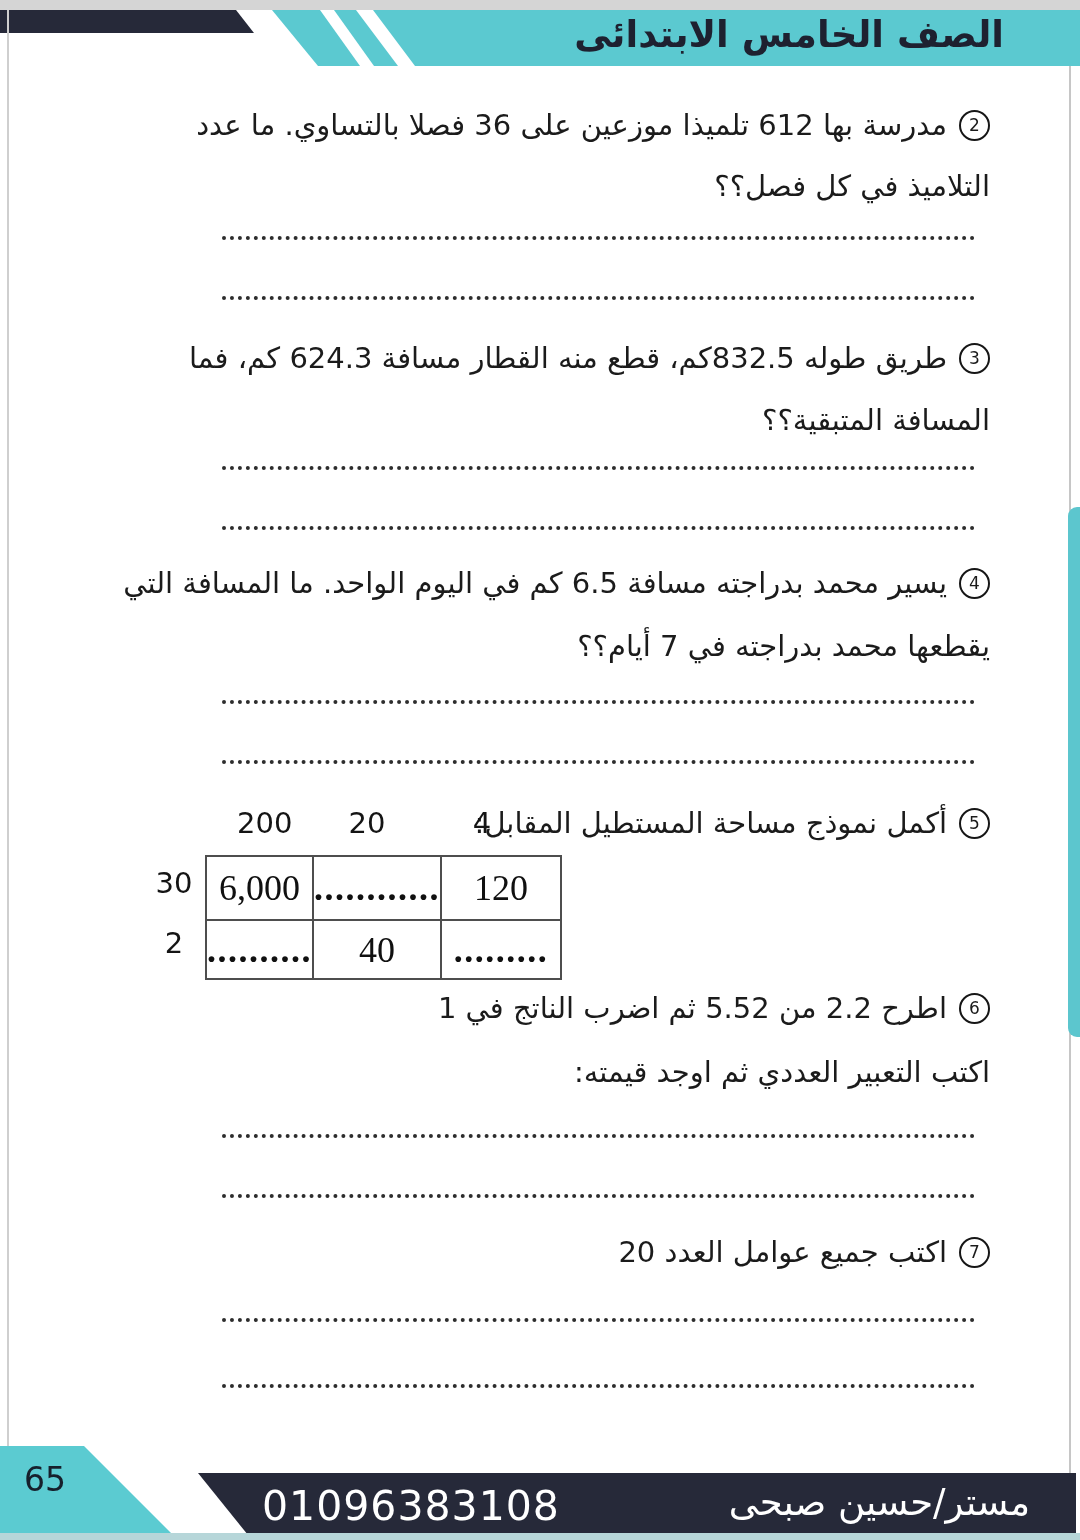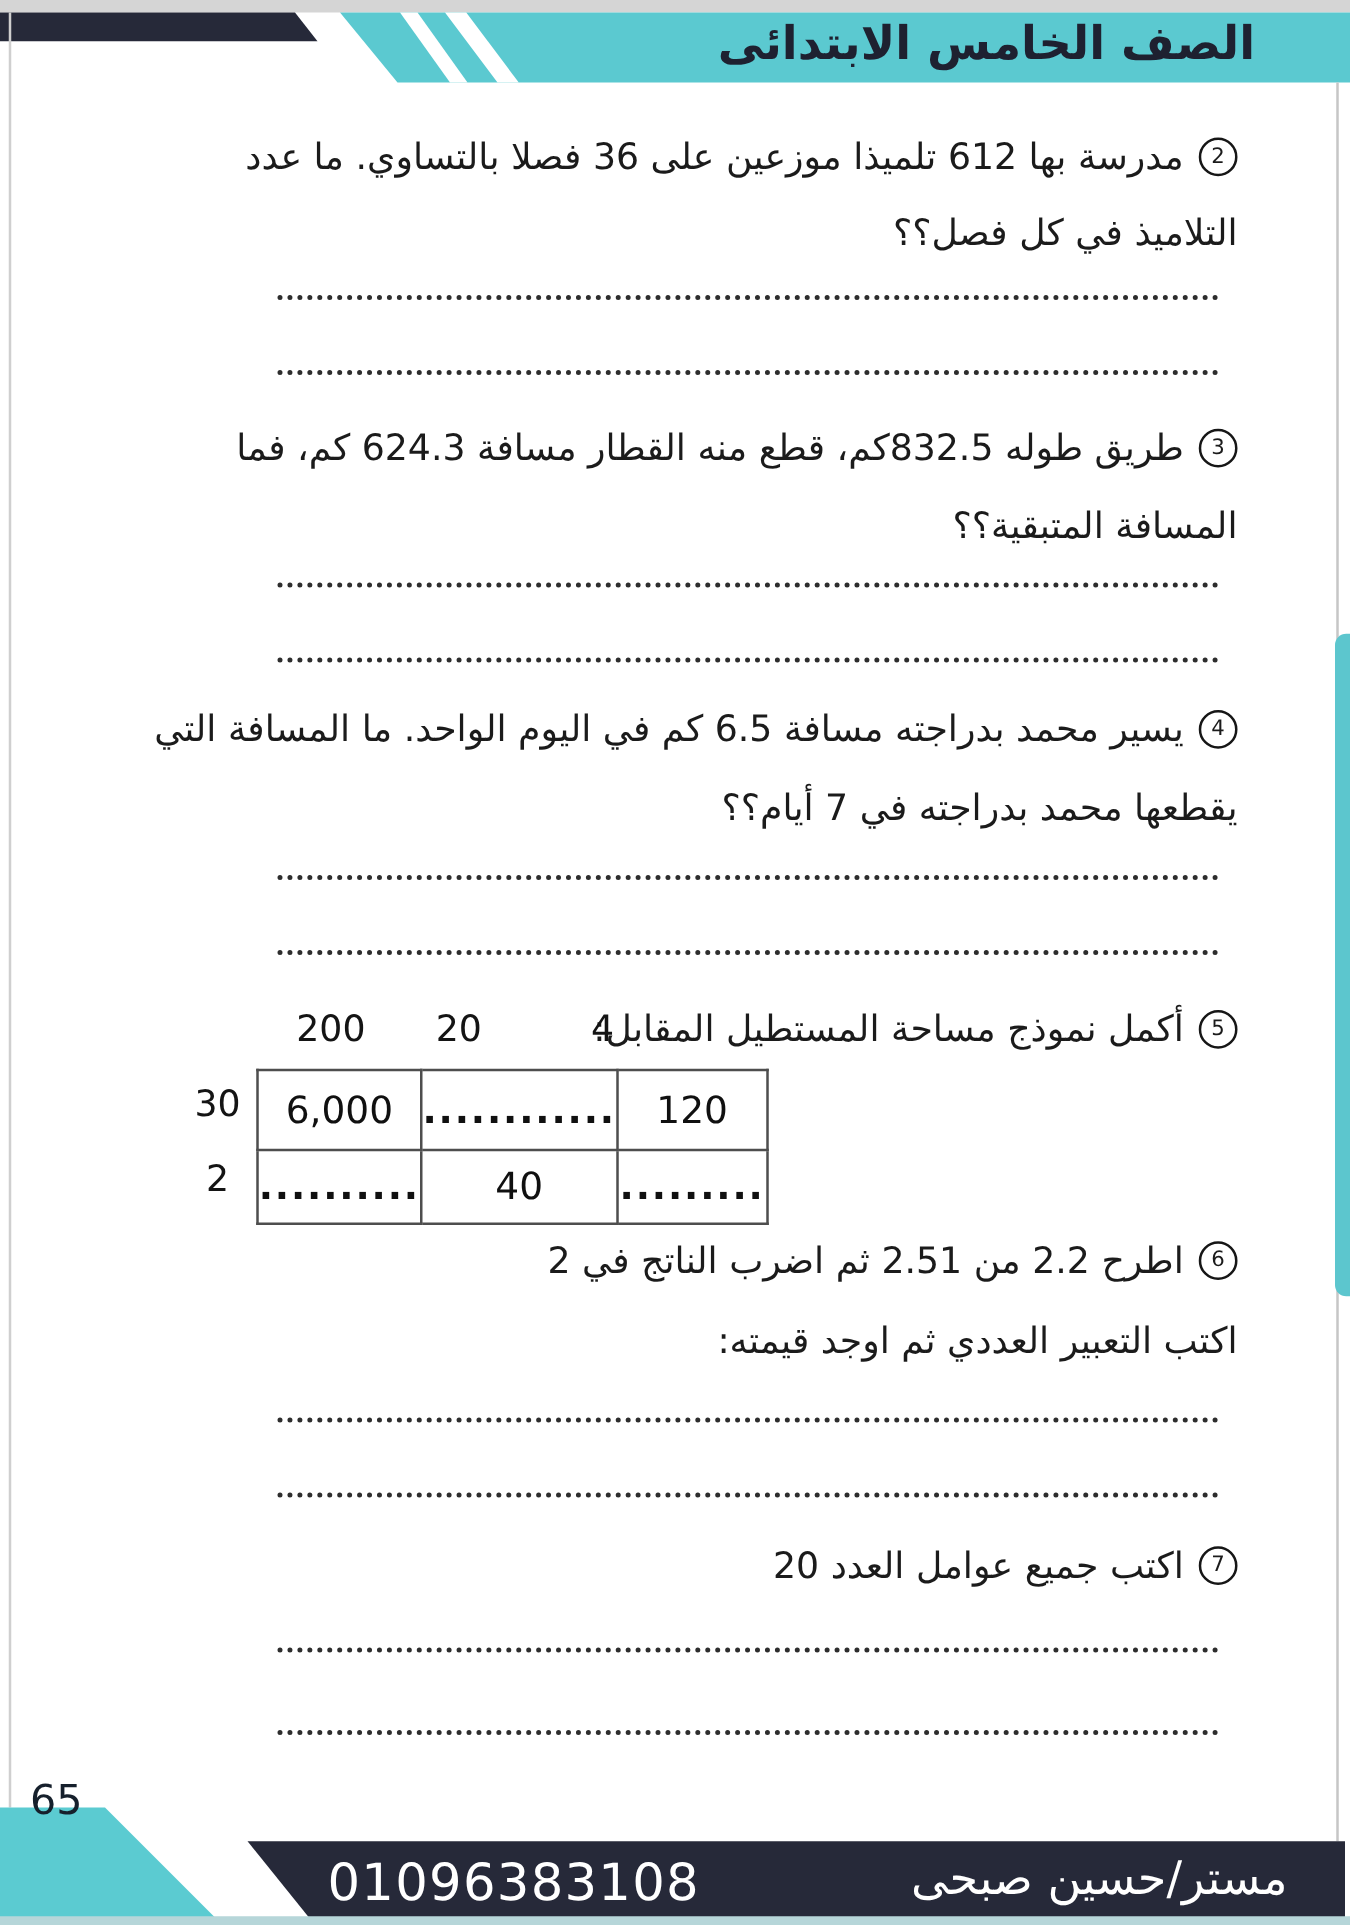--- a/index.html
+++ b/index.html
@@ -37,32 +37,32 @@
   .dotline {
     position:absolute; left:222px; width:753px; height:0;
     border-top:4px dotted #2d2d2d;
   }
   .num-label { position:absolute; font-size:29px; color:#141414; white-space:nowrap; }
   table.area {
     position:absolute; left:205px; top:855px; border-collapse:collapse;
   }
   table.area td {
     border:2px solid #4e4e4e; text-align:center; vertical-align:middle;
-    font-size:30px; color:#101010; padding:0;
+    font-size:36px; color:#101010; padding:0;font-family:Liberation Serif, serif;
   }
   table.area td.c1 { width:106px; }
   table.area td.c2 { width:100px; }
   table.area td.c3 { width:120px;border-radius:14px; }
   table.area tr.r1 td { height:64px; }
   table.area tr.r2 td { height:59px; }
   td.dotcell { font-size:19px; letter-spacing:1.5px; font-weight:bold; color:#2c2c2c; }
   .footer-text { position:absolute; color:#ffffff; white-space:nowrap; }
   .phone { left:262px; top:1482px; width:270px; text-align:center; font-size:41px; font-weight:normal; letter-spacing:1px; }
   .teacher { right:50px; top:1481px; direction:rtl; font-size:37px; }
-  .pagenum { position:absolute; left:24px; top:1420px; font-size:33px; color:#16202c; white-space:nowrap; }
+  .pagenum { position:absolute; left:24px; top:1460px; font-size:33px; color:#16202c; white-space:nowrap; }
 </style>
 </head>
 <body>
 
 <svg class="deco" style="top:0" width="1080" height="80" viewBox="0 0 1080 80">
   <rect x="0" y="0" width="1080" height="10" fill="#d5d5d5"></rect>
   <polygon points="0,10 236,10 254,33 0,33" fill="#262939"></polygon>
   <polygon points="272,10 1080,10 1080,66 318,66" fill="#5bc9d0"></polygon>
   <polygon points="320,10 334,10 374,66 360,66" fill="#ffffff"></polygon>
   <polygon points="356,10 373,10 415,66 398,66" fill="#ffffff"></polygon>
@@ -116,21 +116,21 @@
   <tr class="r2">
     <td class="c1 dotcell">..........</td>
     <td class="c2">40</td>
     <td class="c3 dotcell">.........</td>
   </tr>
 </tbody>
   </table>
 
 <div class="qline" style="top:988px">
   <span class="qnum">6</span>
-  <span>اطرح 2.2 من 2.51 ثم اضرب الناتج في 2</span>
+  <span>اطرح 2.2 من 5.52 ثم اضرب الناتج في 1</span>
 </div>
 <div class="qcont" style="top:1052px">اكتب التعبير العددي ثم اوجد قيمته:</div>
 <div class="dotline" style="top:1134px"></div>
 <div class="dotline" style="top:1194px"></div>
 
 <div class="qline" style="top:1232px">
   <span class="qnum">7</span>
   <span>اكتب جميع عوامل العدد 20</span>
 </div>
 <div class="dotline" style="top:1318px"></div>

